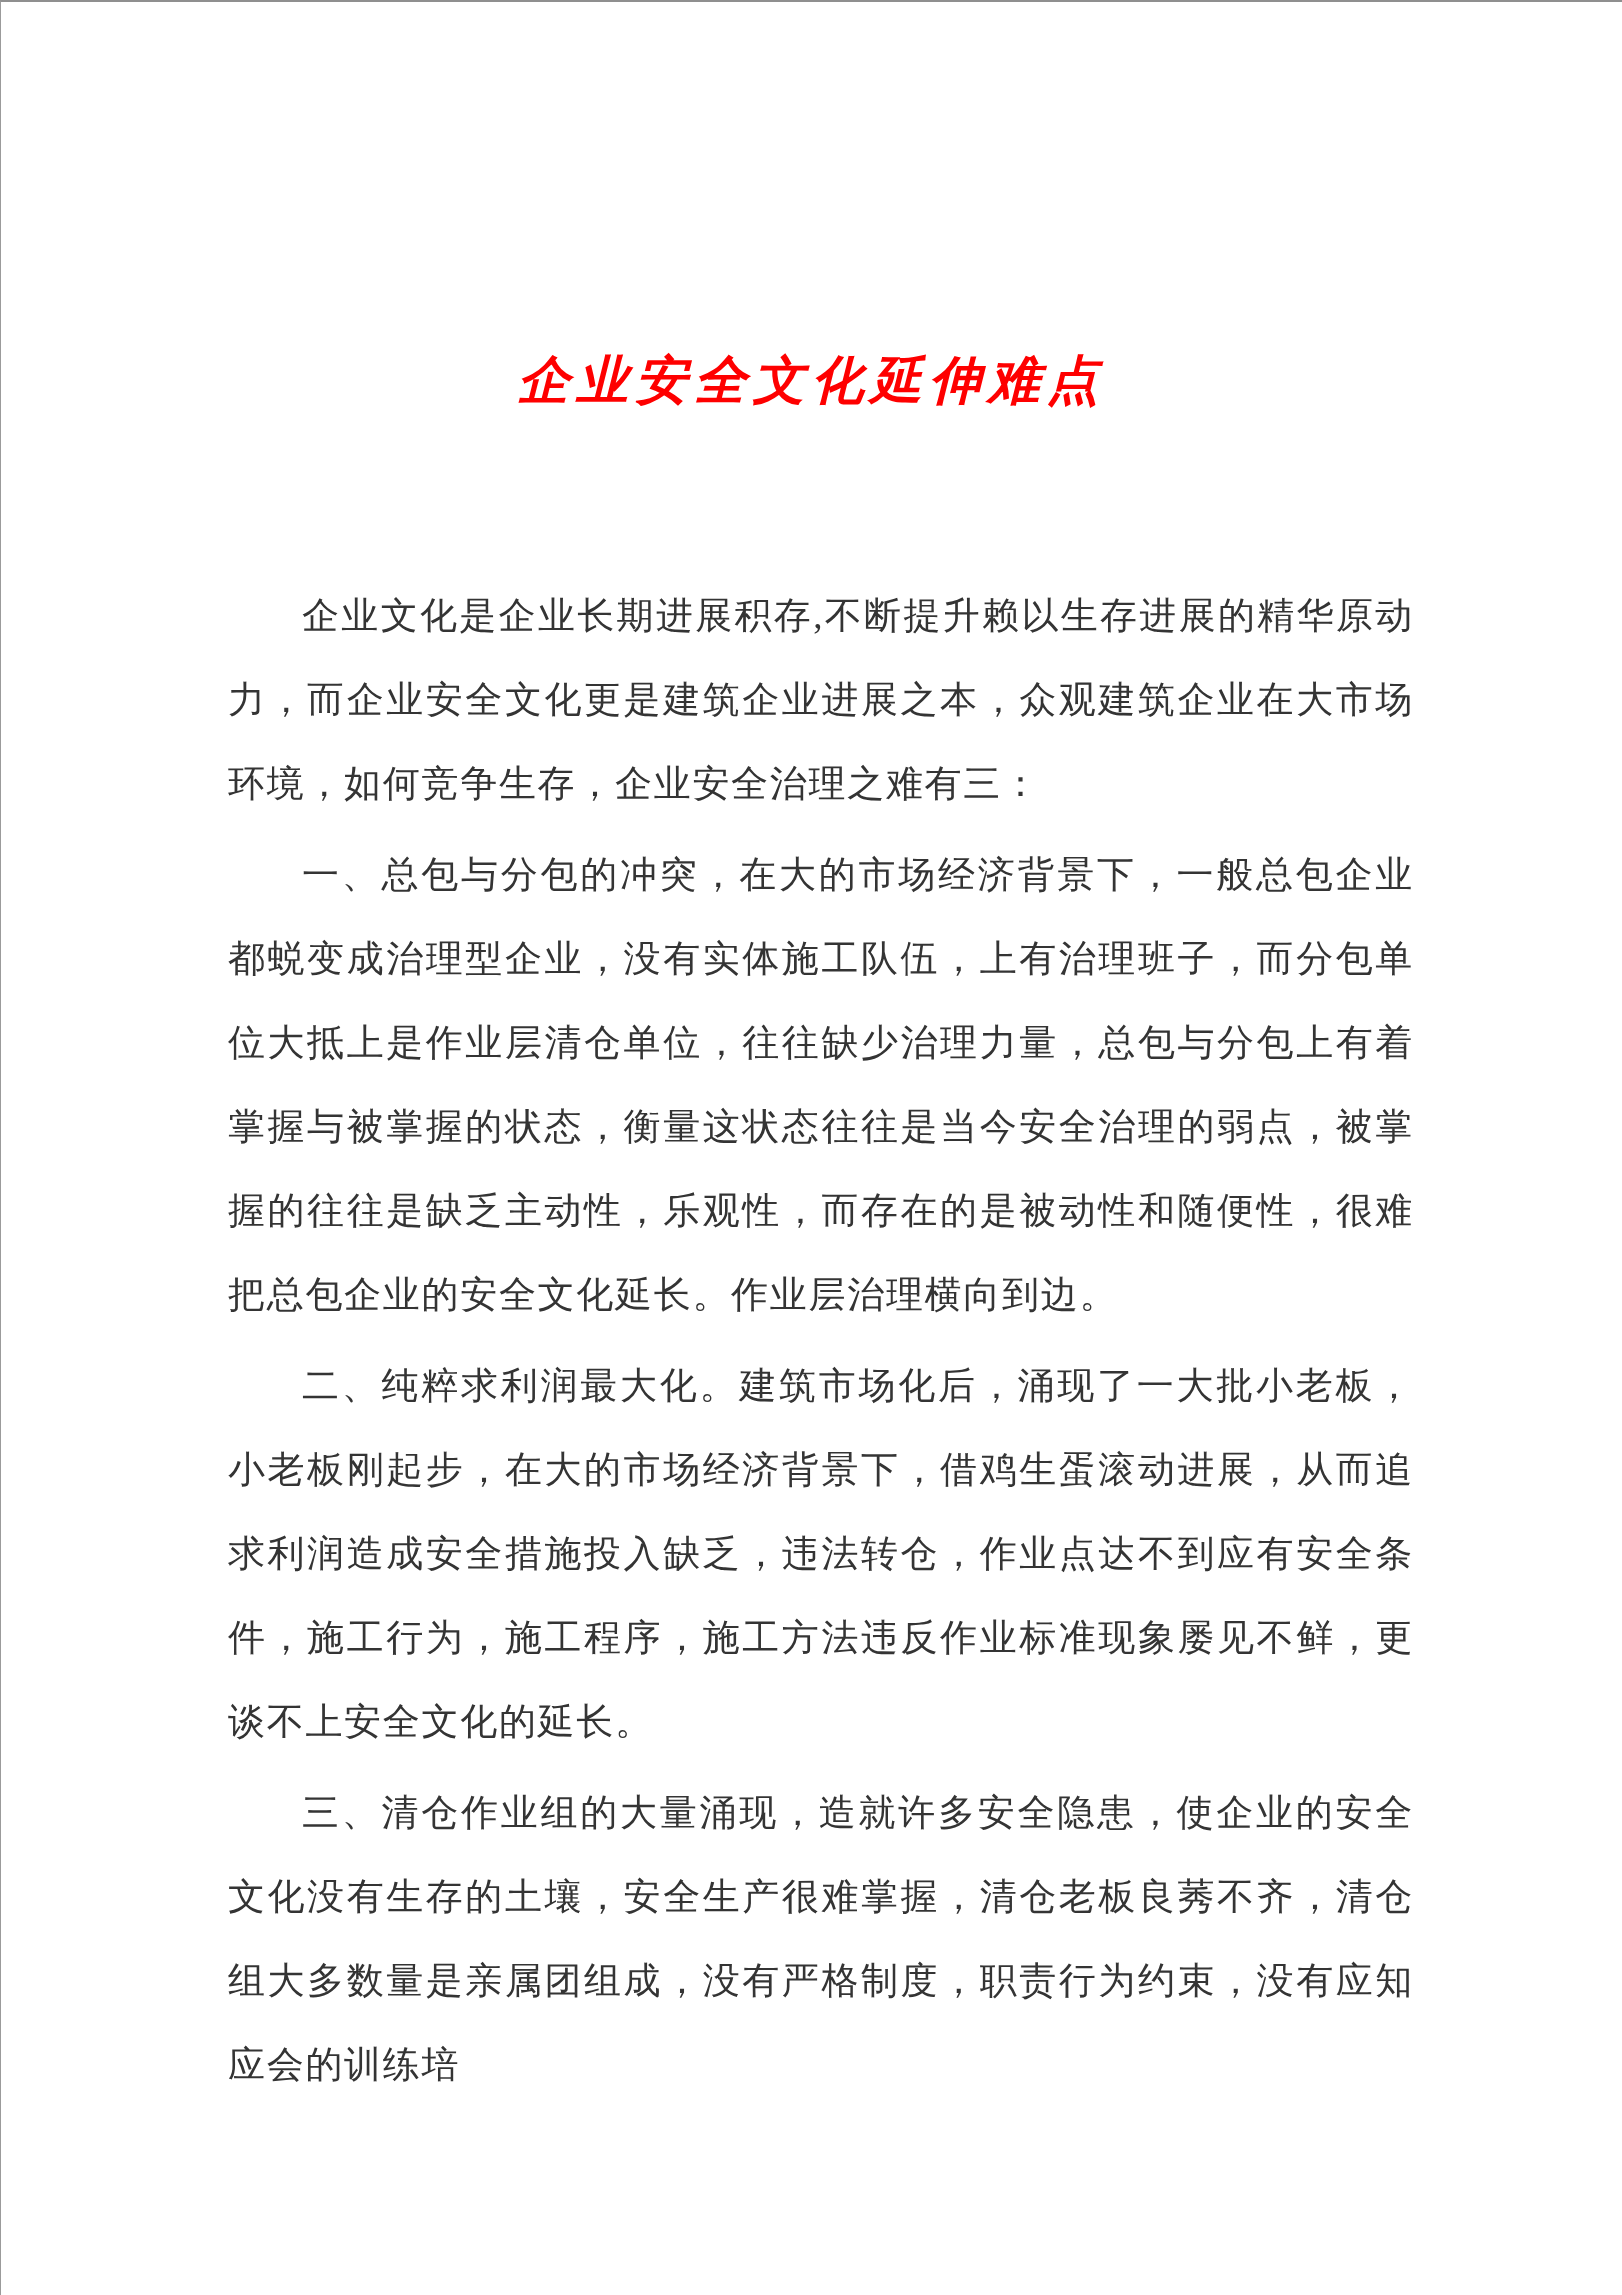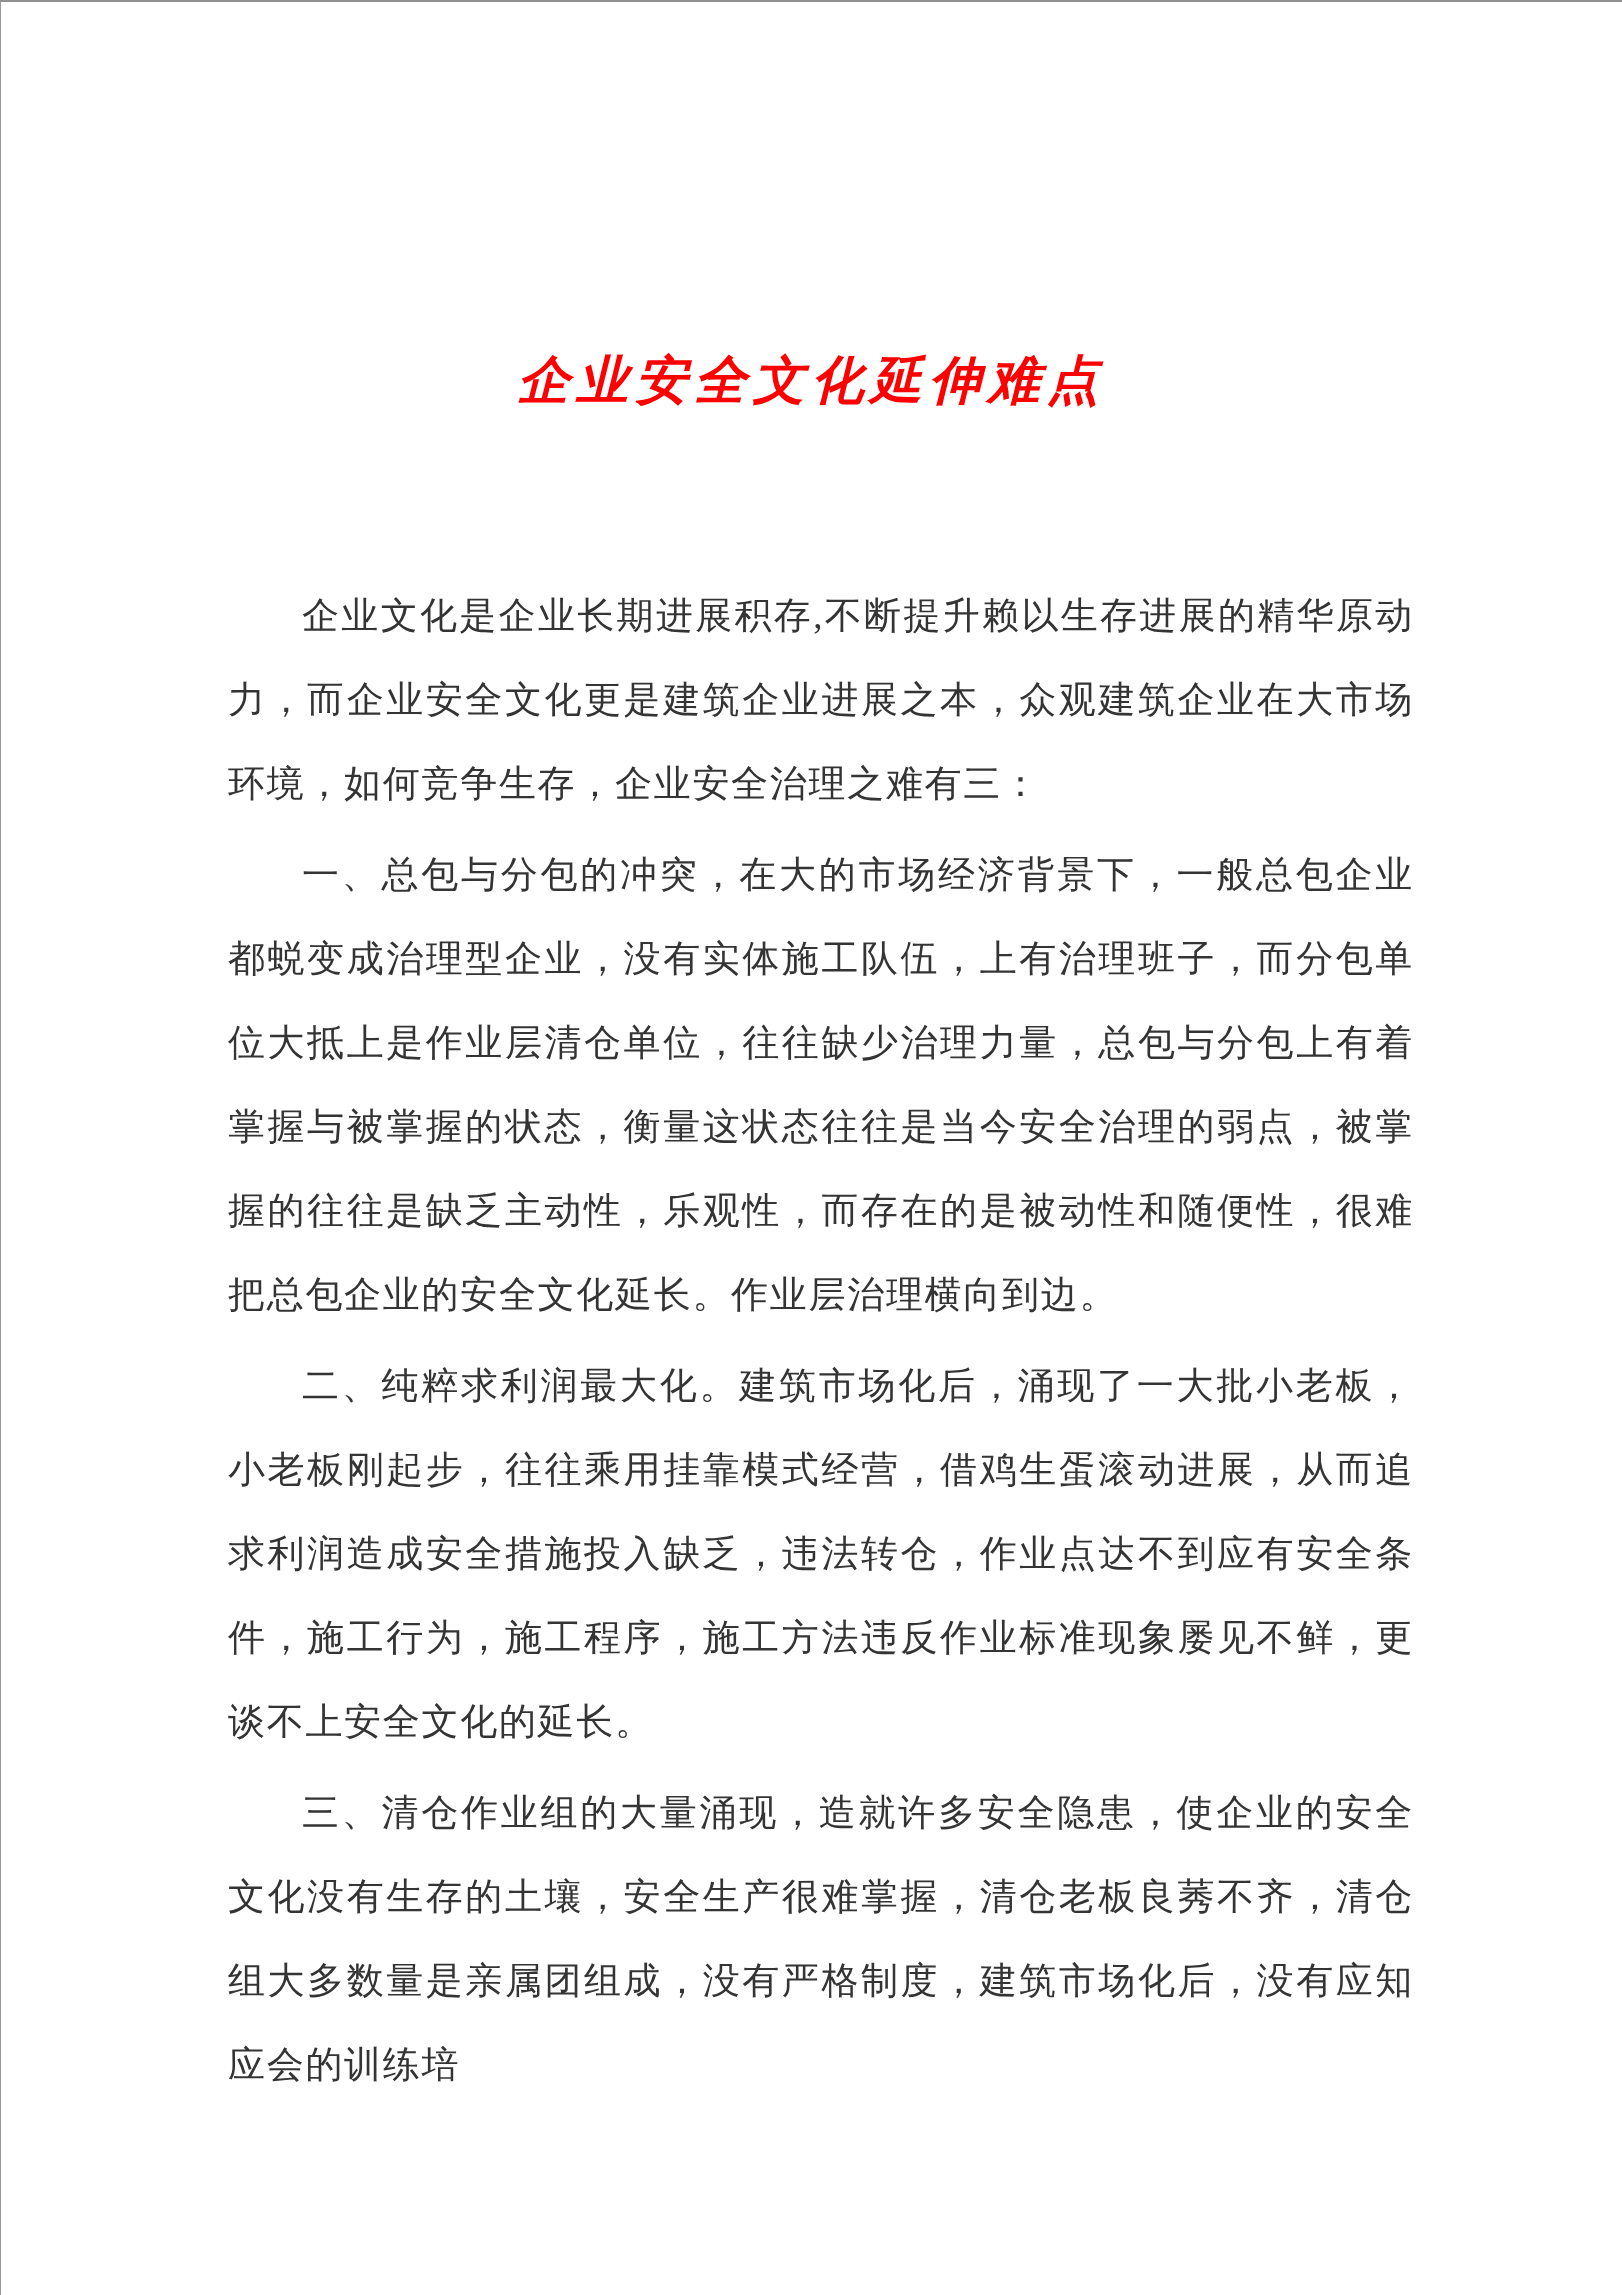--- a/index.html
+++ b/index.html
@@ -50,17 +50,17 @@
   }
 </style>
 </head>
 <body>
 
 <div class="page">
   <h1 class="doc-title">企业安全文化延伸难点</h1>
   <div class="doc-body">
       <p class="para">企业文化是企业长期进展积存,不断提升赖以生存进展的精华原动力，而企业安全文化更是建筑企业进展之本，众观建筑企业在大市场环境，如何竞争生存，企业安全治理之难有三：</p>
       <p class="para">一、总包与分包的冲突，在大的市场经济背景下，一般总包企业都蜕变成治理型企业，没有实体施工队伍，上有治理班子，而分包单位大抵上是作业层清仓单位，往往缺少治理力量，总包与分包上有着掌握与被掌握的状态，衡量这状态往往是当今安全治理的弱点，被掌握的往往是缺乏主动性，乐观性，而存在的是被动性和随便性，很难把总包企业的安全文化延长。作业层治理横向到边。</p>
-      <p class="para">二、纯粹求利润最大化。建筑市场化后，涌现了一大批小老板，小老板刚起步，往往乘用挂靠模式经营，借鸡生蛋滚动进展，从而追求利润造成安全措施投入缺乏，违法转仓，作业点达不到应有安全条件，施工行为，施工程序，施工方法违反作业标准现象屡见不鲜，更谈不上安全文化的延长。</p>
-      <p class="para">三、清仓作业组的大量涌现，造就许多安全隐患，使企业的安全文化没有生存的土壤，安全生产很难掌握，清仓老板良莠不齐，清仓组大多数量是亲属团组成，没有严格制度，建筑市场化后，没有应知应会的训练培</p>
+      <p class="para">二、纯粹求利润最大化。建筑市场化后，涌现了一大批小老板，小老板刚起步，在大的市场经济背景下，借鸡生蛋滚动进展，从而追求利润造成安全措施投入缺乏，违法转仓，作业点达不到应有安全条件，施工行为，施工程序，施工方法违反作业标准现象屡见不鲜，更谈不上安全文化的延长。</p>
+      <p class="para">三、清仓作业组的大量涌现，造就许多安全隐患，使企业的安全文化没有生存的土壤，安全生产很难掌握，清仓老板良莠不齐，清仓组大多数量是亲属团组成，没有严格制度，职责行为约束，没有应知应会的训练培</p>
     </div>
 </div>
 
 
 </body></html>

